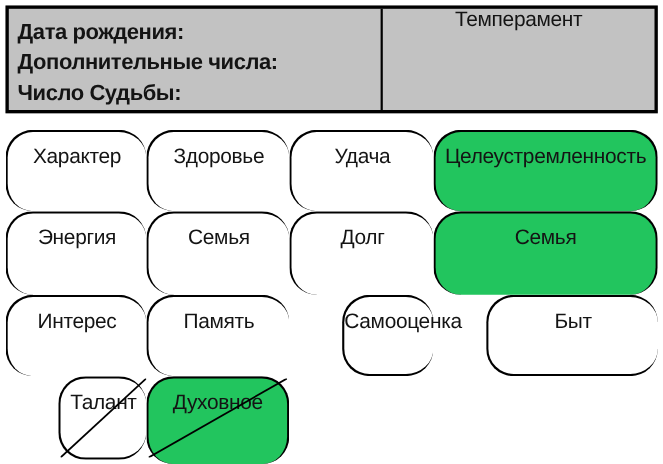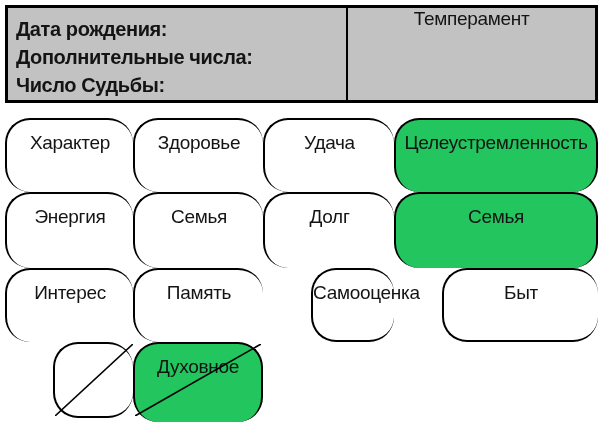--- a/index.html
+++ b/index.html
@@ -106,20 +106,21 @@
   <div class="cell">Семья</div>
   <div class="cell">Долг</div>
   <div class="cell gray last-col">Семья</div>
 
   <div class="cell">Интерес</div>
   <div class="cell">Память</div>
 
   <div class="cell bottom">Самооценка</div>
   <div class="cell bottom">Быт</div>
   <div class="cell bottom">
+    <span>Талант</span>
     <svg class="diag-svg" viewBox="0 0 100 100" preserveAspectRatio="none">
       <line x1="0" y1="100" x2="100" y2="0" vector-effect="non-scaling-stroke"></line>
     </svg>
   </div>
   <div class="cell gray last-col spirit">
     <span>Духовное</span>
     <svg class="diag-svg" viewBox="0 0 100 100" preserveAspectRatio="none">
       <line x1="0" y1="100" x2="100" y2="0" vector-effect="non-scaling-stroke"></line>
     </svg>
   </div>

